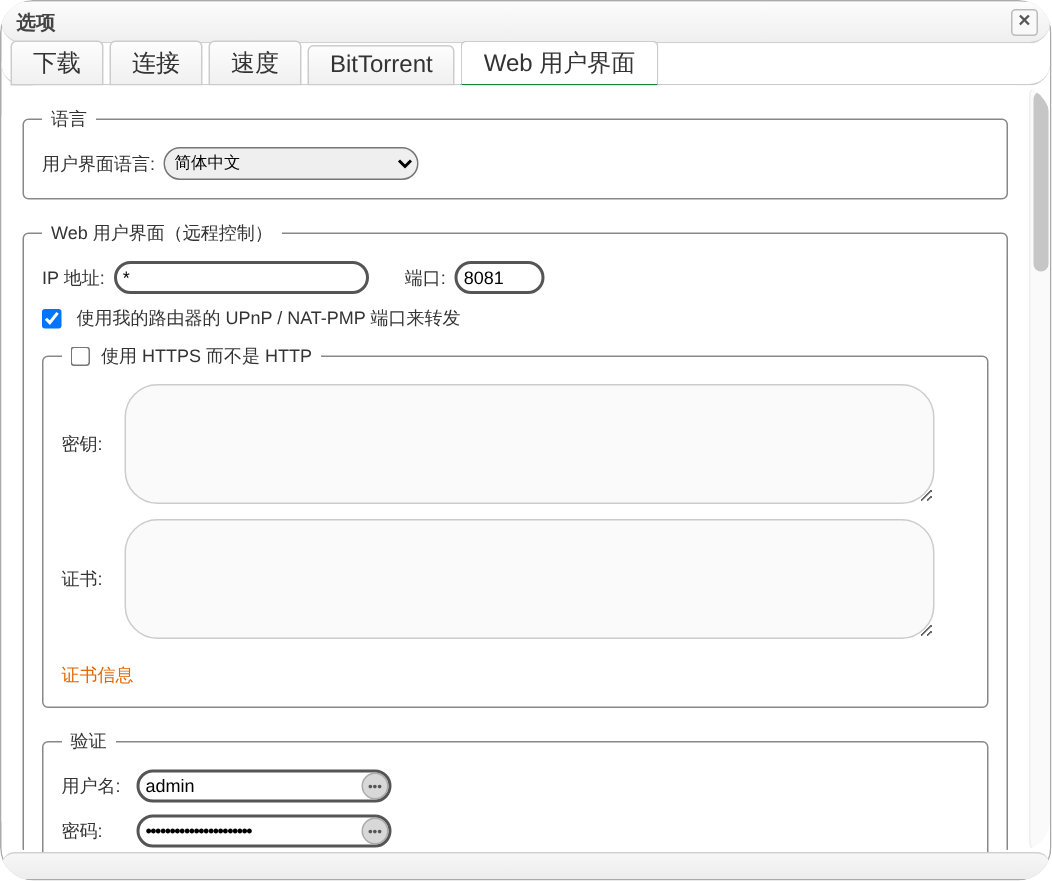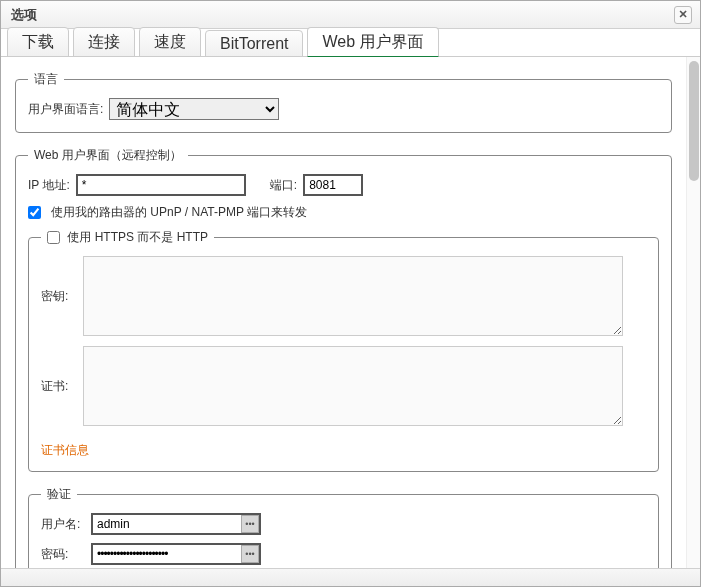--- a/index.html
+++ b/index.html
@@ -1,15 +1,15 @@
 <!DOCTYPE html>
 <html><head>
 <meta charset="utf-8">
 <style>
-  * { box-sizing: border-box; }
+  * { box-sizing: border-box; border-radius: 22px; }
   html, body {
     margin: 0;
     padding: 0;
     font-family: Arial, "Microsoft YaHei", sans-serif;
     font-size: 12px;
     color: #333;
     background: #fff;
   }
   .window {
     width: 701px;
@@ -113,21 +113,21 @@
   .row {
     display: flex;
     align-items: center;
     margin-bottom: 8px;
     flex-wrap: wrap;
     gap: 6px;
   }
   .row:last-child { margin-bottom: 0; }
   .lbl { color: #333; }
   select {
-    font-size: 16px;
+    font-size: 11px;
     padding: 1px 2px;
     width: 170px;
     height: 22px;
     border: 1px solid #767676;
     background: #efefef;
   }
   input[type="text"], input[type="password"] {
     font-size: 12px;
     font-family: Arial, sans-serif;
     padding: 2px 4px;

